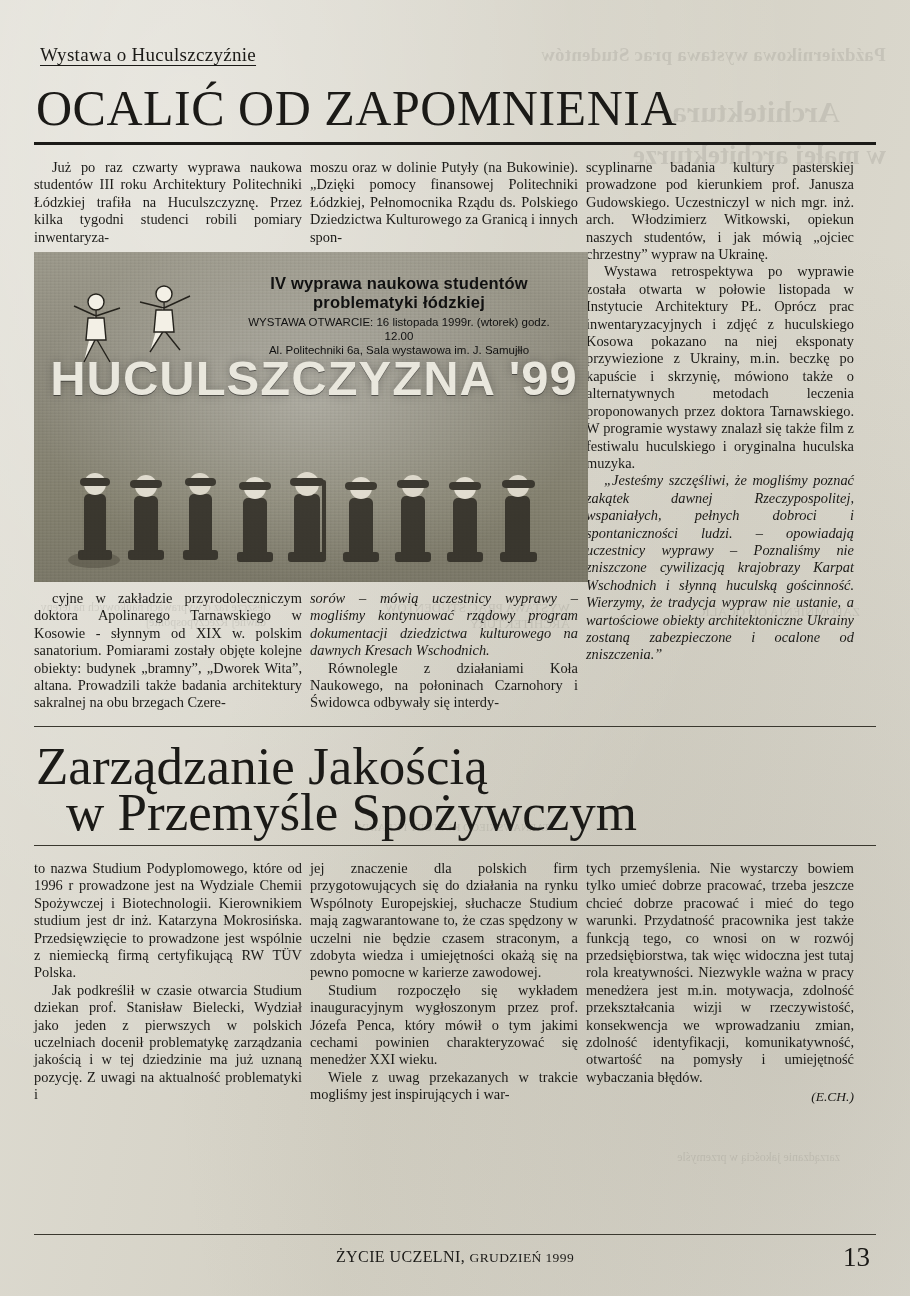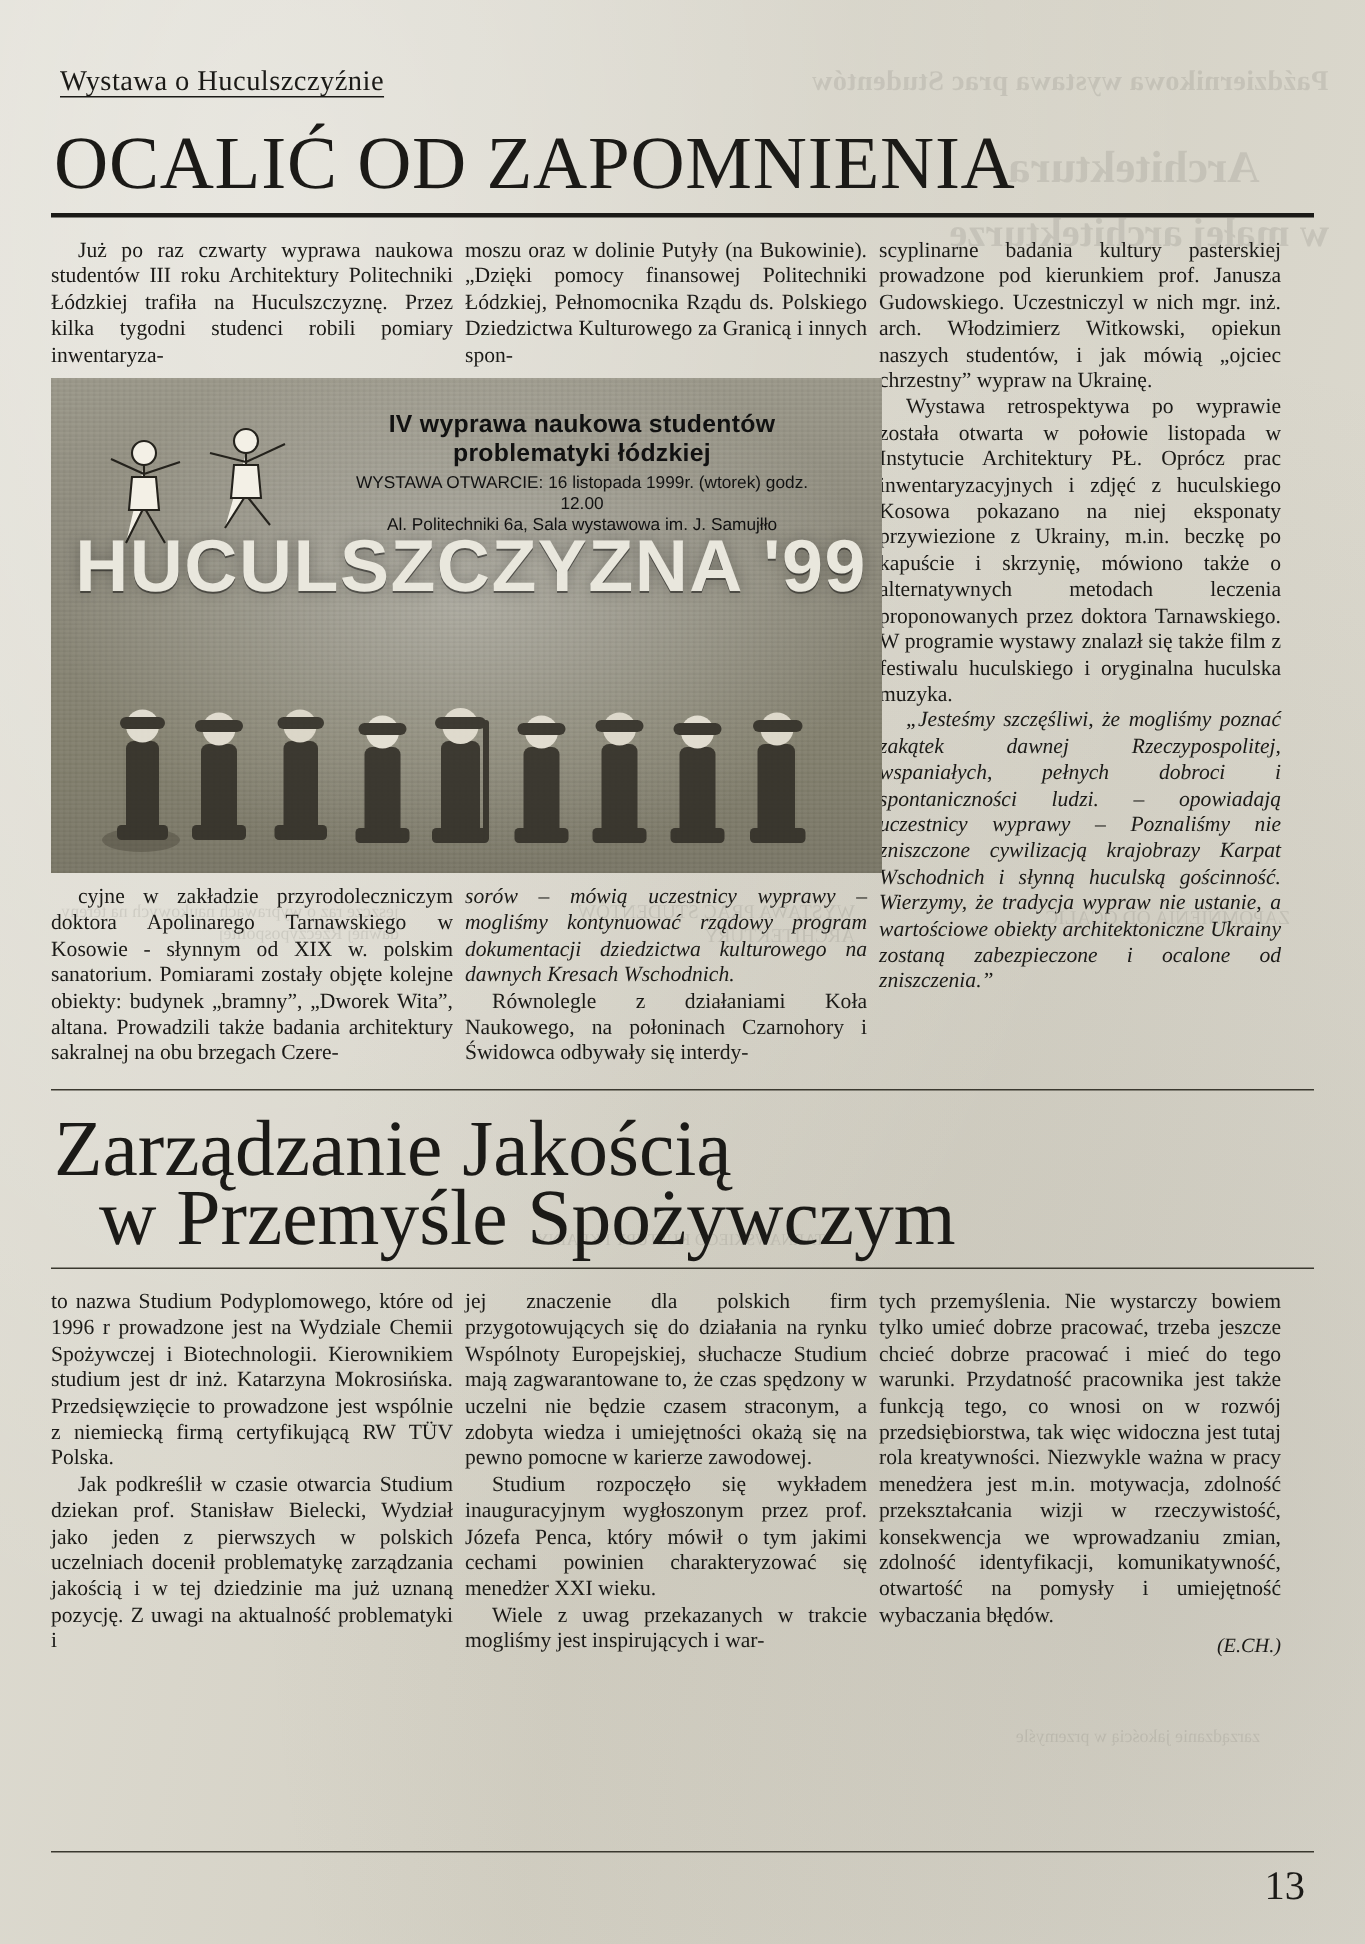--- a/index.html
+++ b/index.html
@@ -104,21 +104,21 @@
   }
   .illus .grain {
     position: absolute; inset: 0;
     background:
       repeating-linear-gradient(0deg, rgba(0,0,0,0.05) 0px, rgba(0,0,0,0.05) 1px, rgba(255,255,255,0.03) 2px, rgba(255,255,255,0.03) 3px),
       repeating-linear-gradient(90deg, rgba(0,0,0,0.04) 0px, rgba(0,0,0,0.04) 1px, rgba(255,255,255,0.02) 2px, rgba(255,255,255,0.02) 4px);
     opacity: .55;
   }
   .illus .logo-text {
     position: absolute;
-    left: 189px;
+    left: 200px;
     top: 22px;
     width: 330px;
     text-align: center;
     font-family: "Liberation Sans", sans-serif;
     color: #111;
   }
   .illus .logo-l1 {
     font-size: 16.5px;
     font-weight: bold;
     letter-spacing: .2px;
@@ -351,15 +351,19 @@
         <div class="col">
           <p class="noindent">tych przemyślenia. Nie wystarczy bowiem tylko umieć dobrze pracować, trzeba jeszcze chcieć dobrze pracować i mieć do tego warunki. Przydatność pracownika jest także funkcją tego, co wnosi on w rozwój przedsiębiorstwa, tak więc widoczna jest tutaj rola kreatywności. Niezwykle ważna w pracy menedżera jest m.in. motywacja, zdolność przekształcania wizji w rzeczywistość, konsekwencja we wprowadzaniu zmian, zdolność identyfikacji, komunikatywność, otwartość na pomysły i umiejętność wybaczania błędów.</p>
           <div class="sig">(E.CH.)</div>
         </div>
       </div>
     </div>
   </div>
 
   <div class="footer">
     <div class="fr-line"></div>
+    <div class="f-center">
+      <span>ŻYCIE UCZELNI,</span>
+      <span class="yr">GRUDZIEŃ 1999</span>
+    </div>
     <div class="pageno">13</div>
   </div>
 </div>
 
 </body></html>

